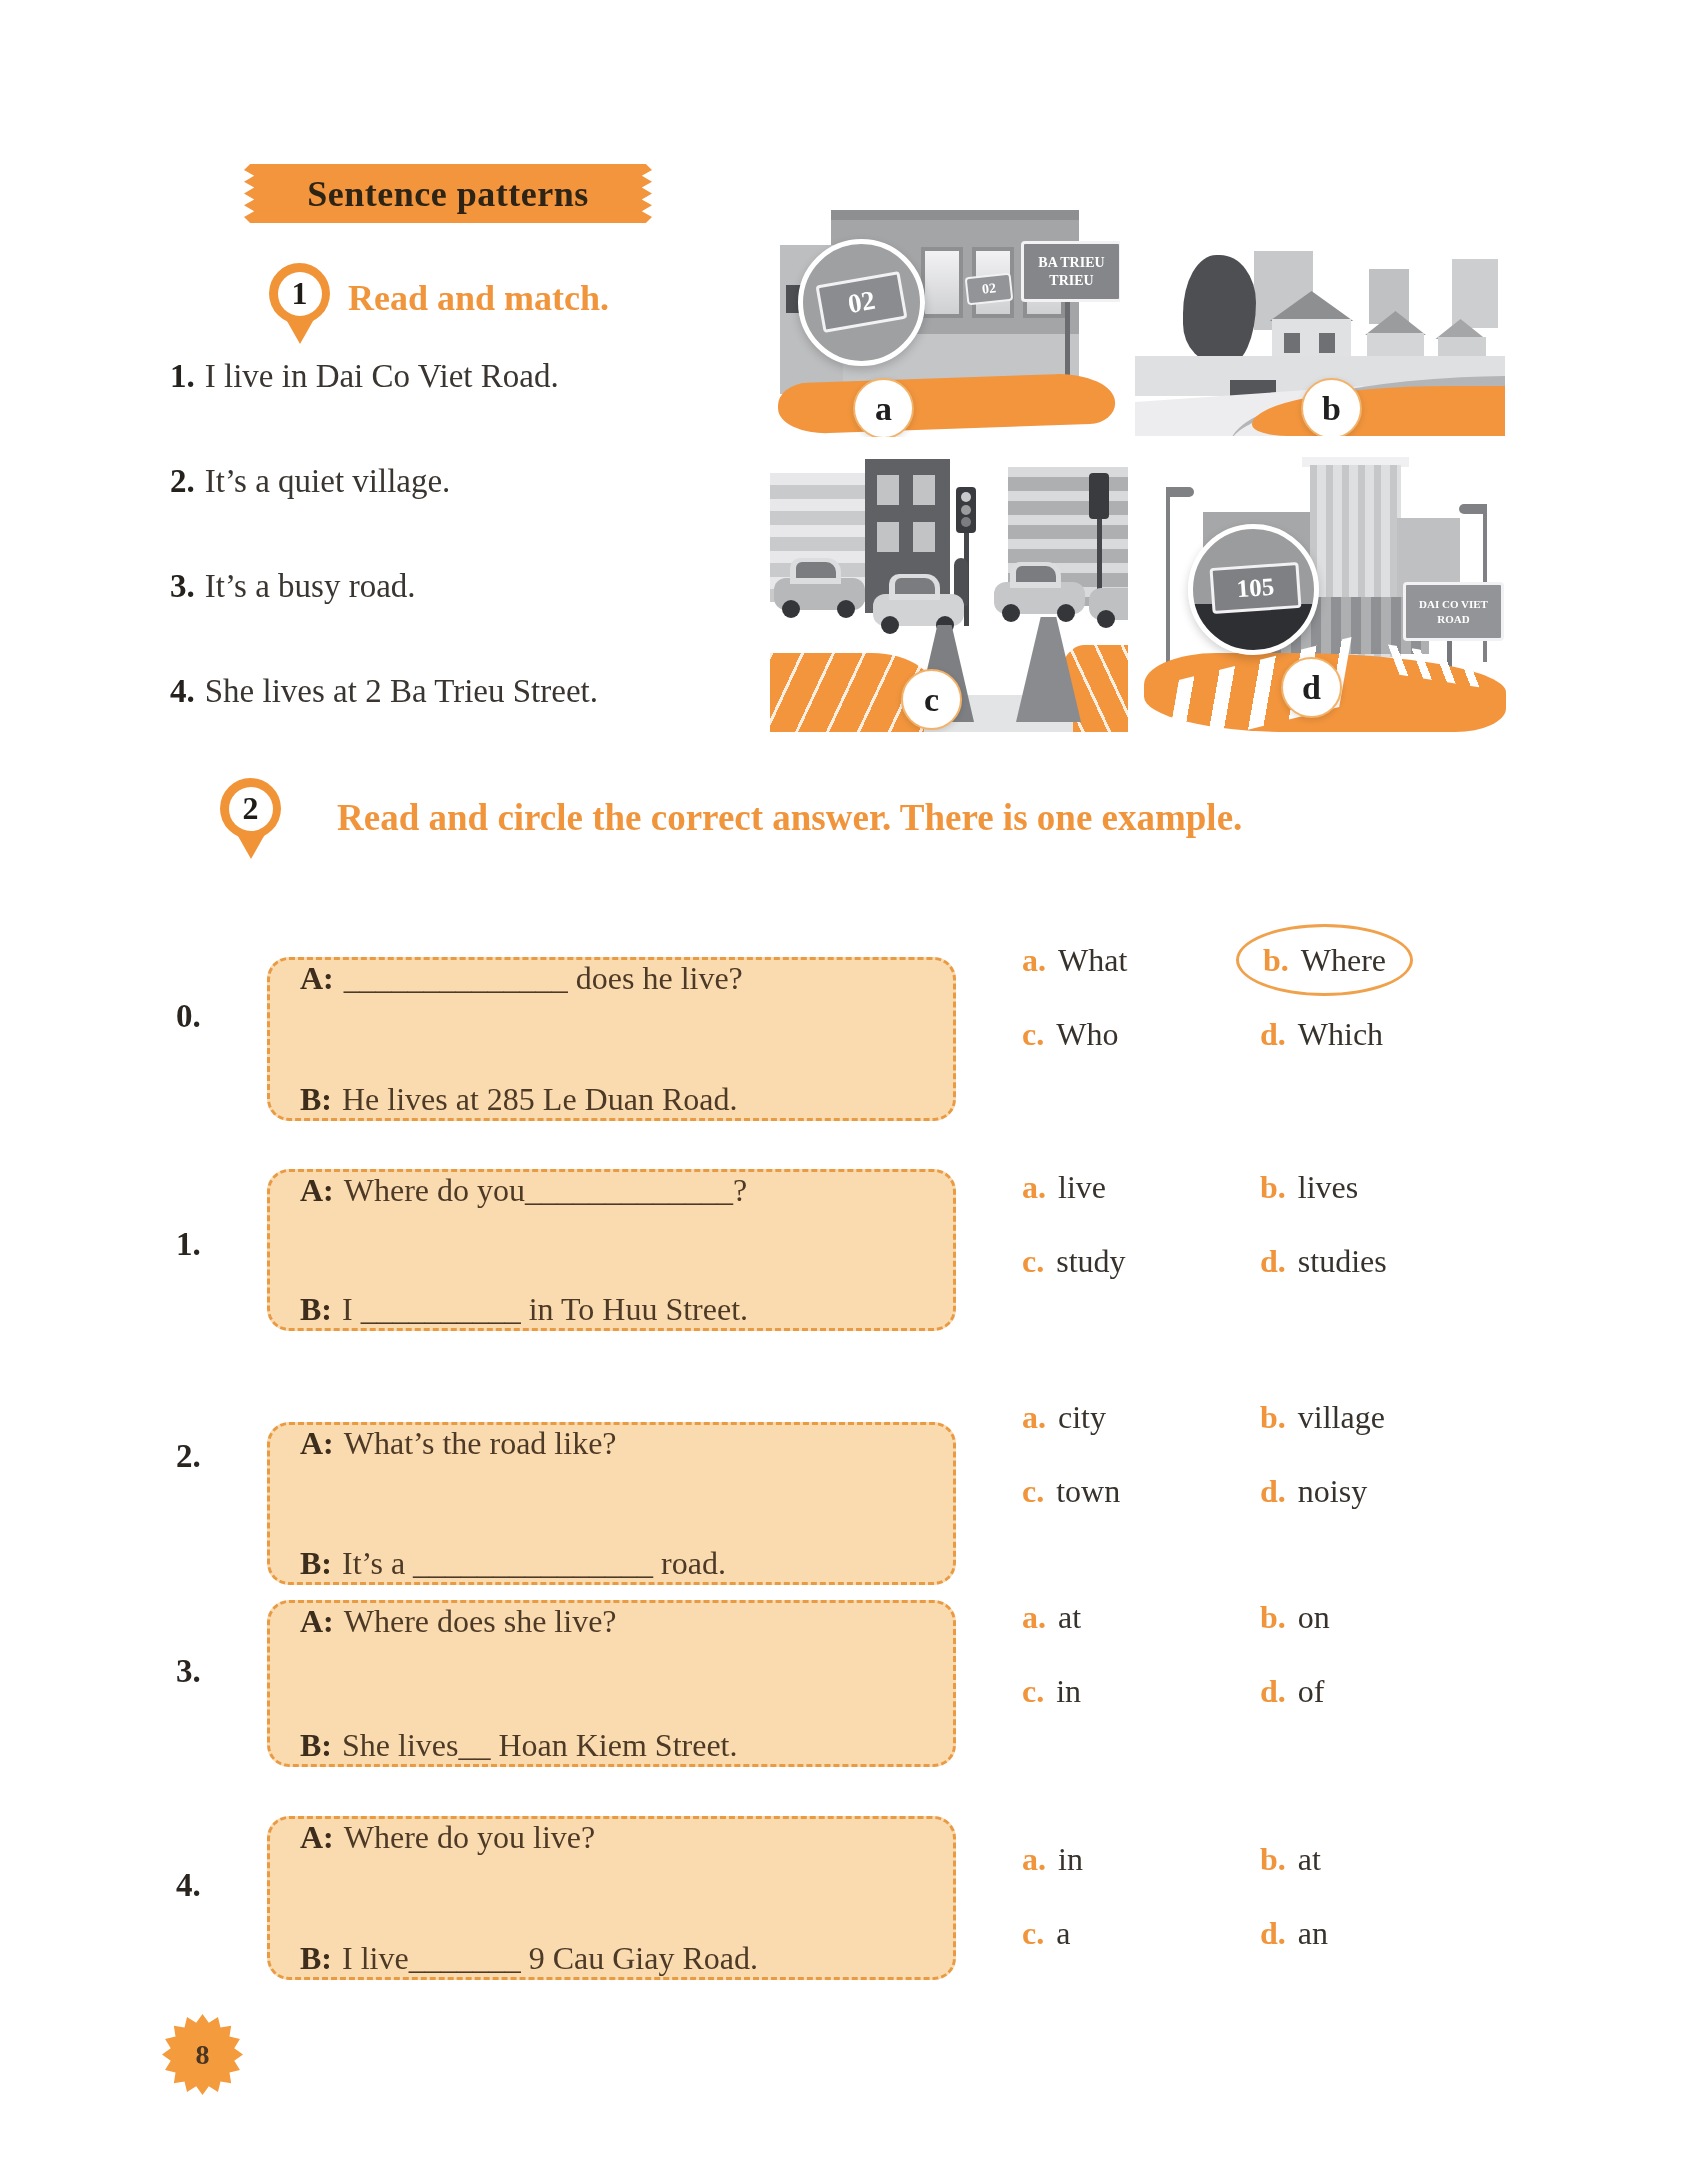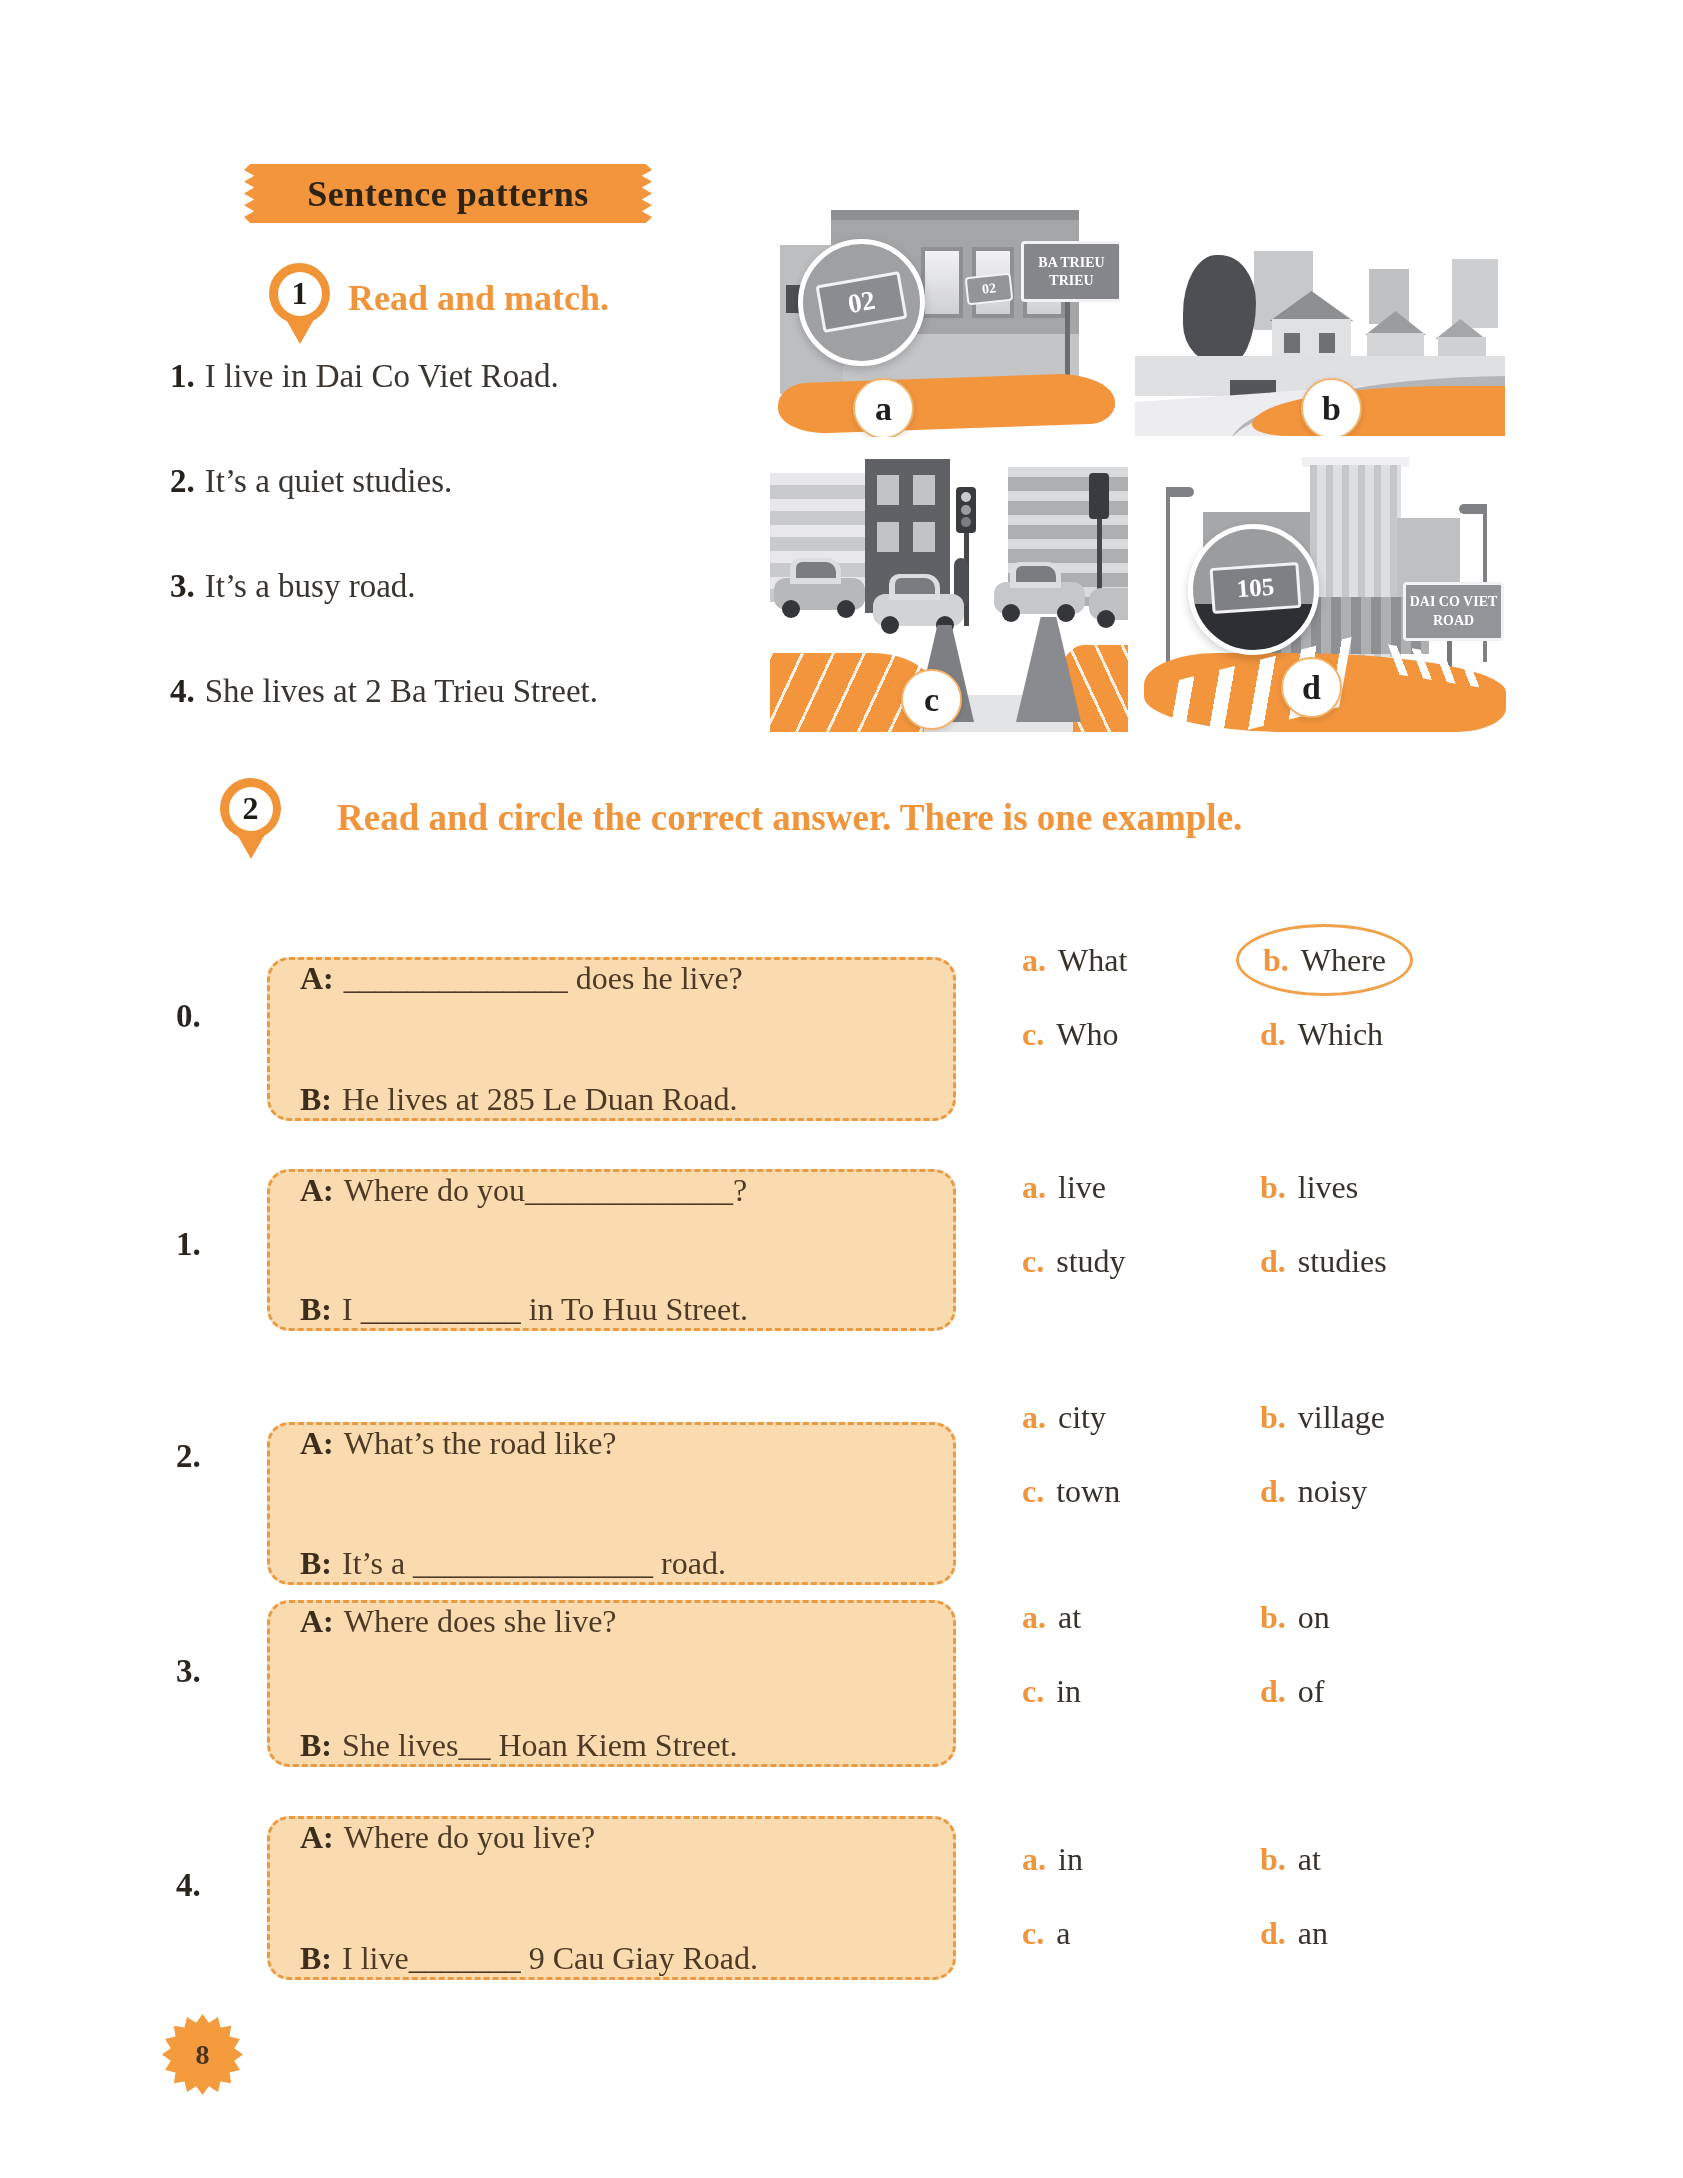--- a/index.html
+++ b/index.html
@@ -76,21 +76,21 @@
     <div class="pin-circle">
       <span>1</span>
     </div>
   </div>
   <div class="ex-title" style="left:348px;top:277px;font-size:36px">Read and match.</div>
 
   <div class="ex1-item" style="top:358px">
     <span class="item-num">1.</span><span>I live in Dai Co Viet Road.</span>
   </div>
   <div class="ex1-item" style="top:463px">
-    <span class="item-num">2.</span><span>It’s a quiet studies.</span>
+    <span class="item-num">2.</span><span>It’s a quiet village.</span>
   </div>
   <div class="ex1-item" style="top:568px">
     <span class="item-num">3.</span><span>It’s a busy road.</span>
   </div>
   <div class="ex1-item" style="top:673px">
     <span class="item-num">4.</span><span>She lives at 2 Ba Trieu Street.</span>
   </div>
 
   <div class="pic" style="left:772px;top:184px;width:348px;height:253px">
     <div style="left:59px;top:26px;width:248px;height:184px;background:#a4a5a7;border-top:10px solid #8e8f91"></div>
@@ -203,21 +203,21 @@
     <div style="left:117px;top:150px;width:168px;height:57px;background:#8f9093;background-image:repeating-linear-gradient(90deg,#aeafb1 0 10px,#8f9093 10px 20px)"></div>
     <div style="left:22px;top:40px;width:4px;height:182px;background:#808184"></div>
     <div style="left:22px;top:40px;width:28px;height:10px;background:#808184;border-radius:0 8px 8px 0"></div>
     <div style="left:339px;top:57px;width:4px;height:158px;background:#808184"></div>
     <div style="left:315px;top:57px;width:28px;height:10px;background:#808184;border-radius:8px 0 0 8px"></div>
     <div class="zoomc" style="left:44px;top:77px;width:121px;height:121px;background:linear-gradient(180deg,#9b9c9e 0 62%,#2e2f33 62%)">
       <div class="gsign" style="left:18px;top:36px;width:83px;height:40px;font-size:25px;transform:rotate(-4deg);background:#7f8084">
         <span style="position:static">105</span>
       </div>
     </div>
-    <div class="gsign" style="left:259px;top:135px;width:95px;height:53px;font-size:14px;line-height:1.3;background:#939497">
+    <div class="gsign" style="left:259px;top:135px;width:95px;height:53px;font-size:11px;line-height:1.3;background:#939497">
       <span style="position:static">DAI CO VIET ROAD</span>
     </div>
     <div style="left:303px;top:188px;width:5px;height:65px;background:#77787b"></div>
     <div class="ground" style="left:0;top:206px;width:362px;height:79px;border-radius:20% 60% 14% 40% / 40% 50% 30% 45%"></div>
     <div style="left:26px;top:214px;width:178px;height:65px;transform:rotate(-14deg) skewX(-24deg);background:repeating-linear-gradient(90deg,#ffffff 0 16px,transparent 16px 42px);z-index:5"></div>
     <div style="left:249px;top:206px;width:95px;height:28px;transform:rotate(9deg) skewX(30deg);background:repeating-linear-gradient(90deg,#ffffff 0 9px,transparent 9px 24px);z-index:5"></div>
     <div class="pic-label" style="left:137px;top:210px">
       <span style="position:static">d</span>
     </div>
   </div>

